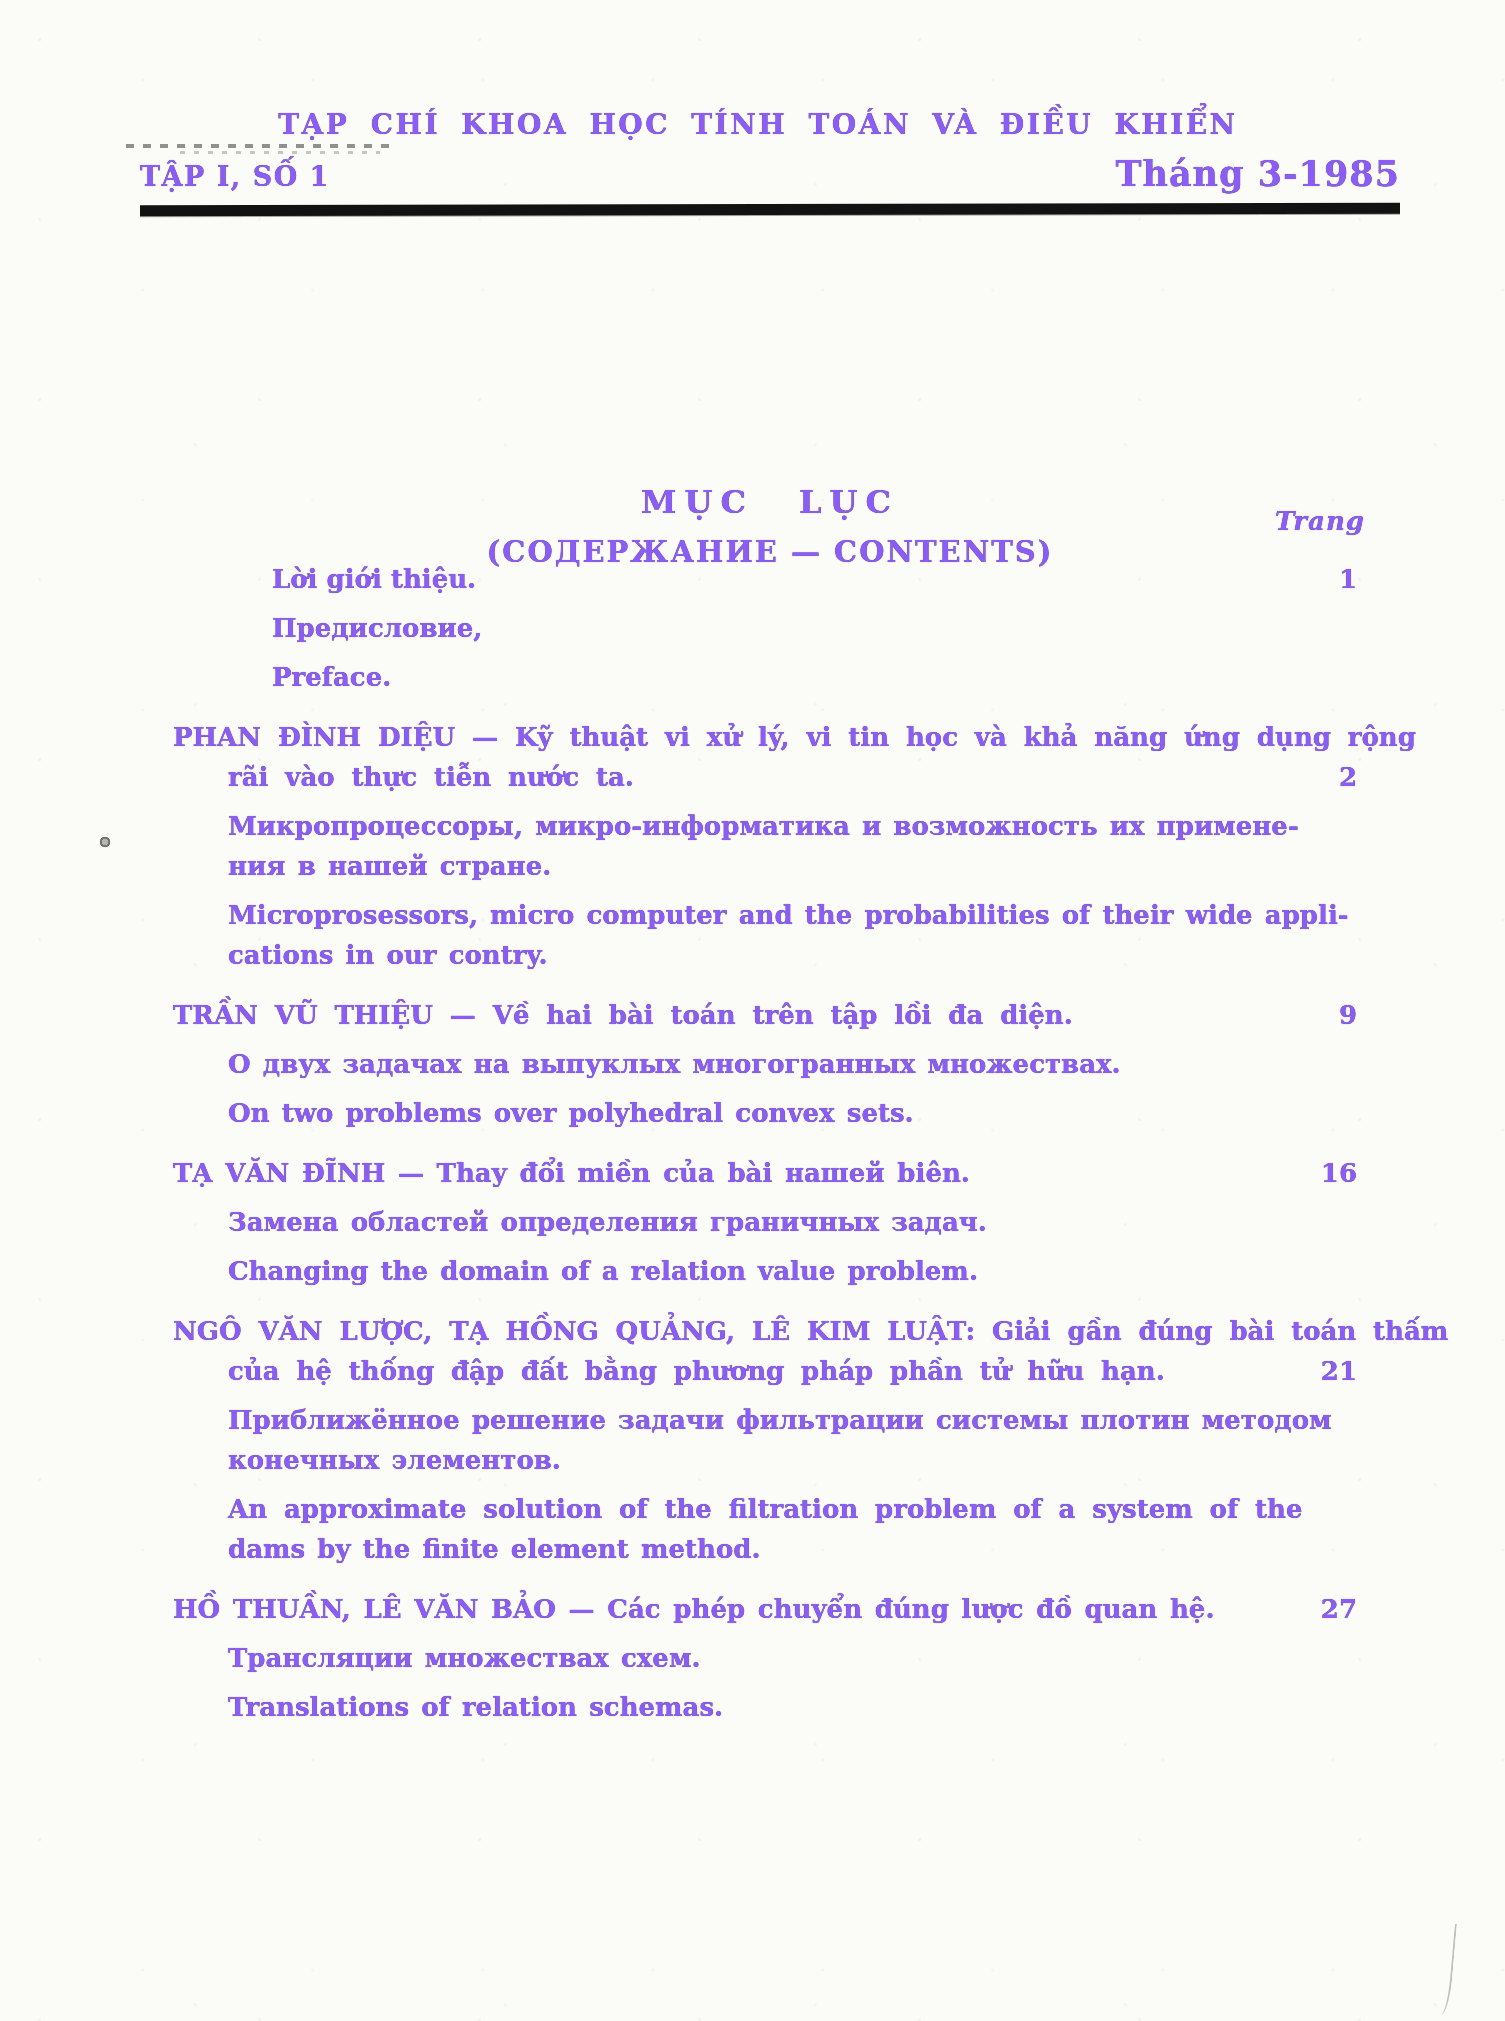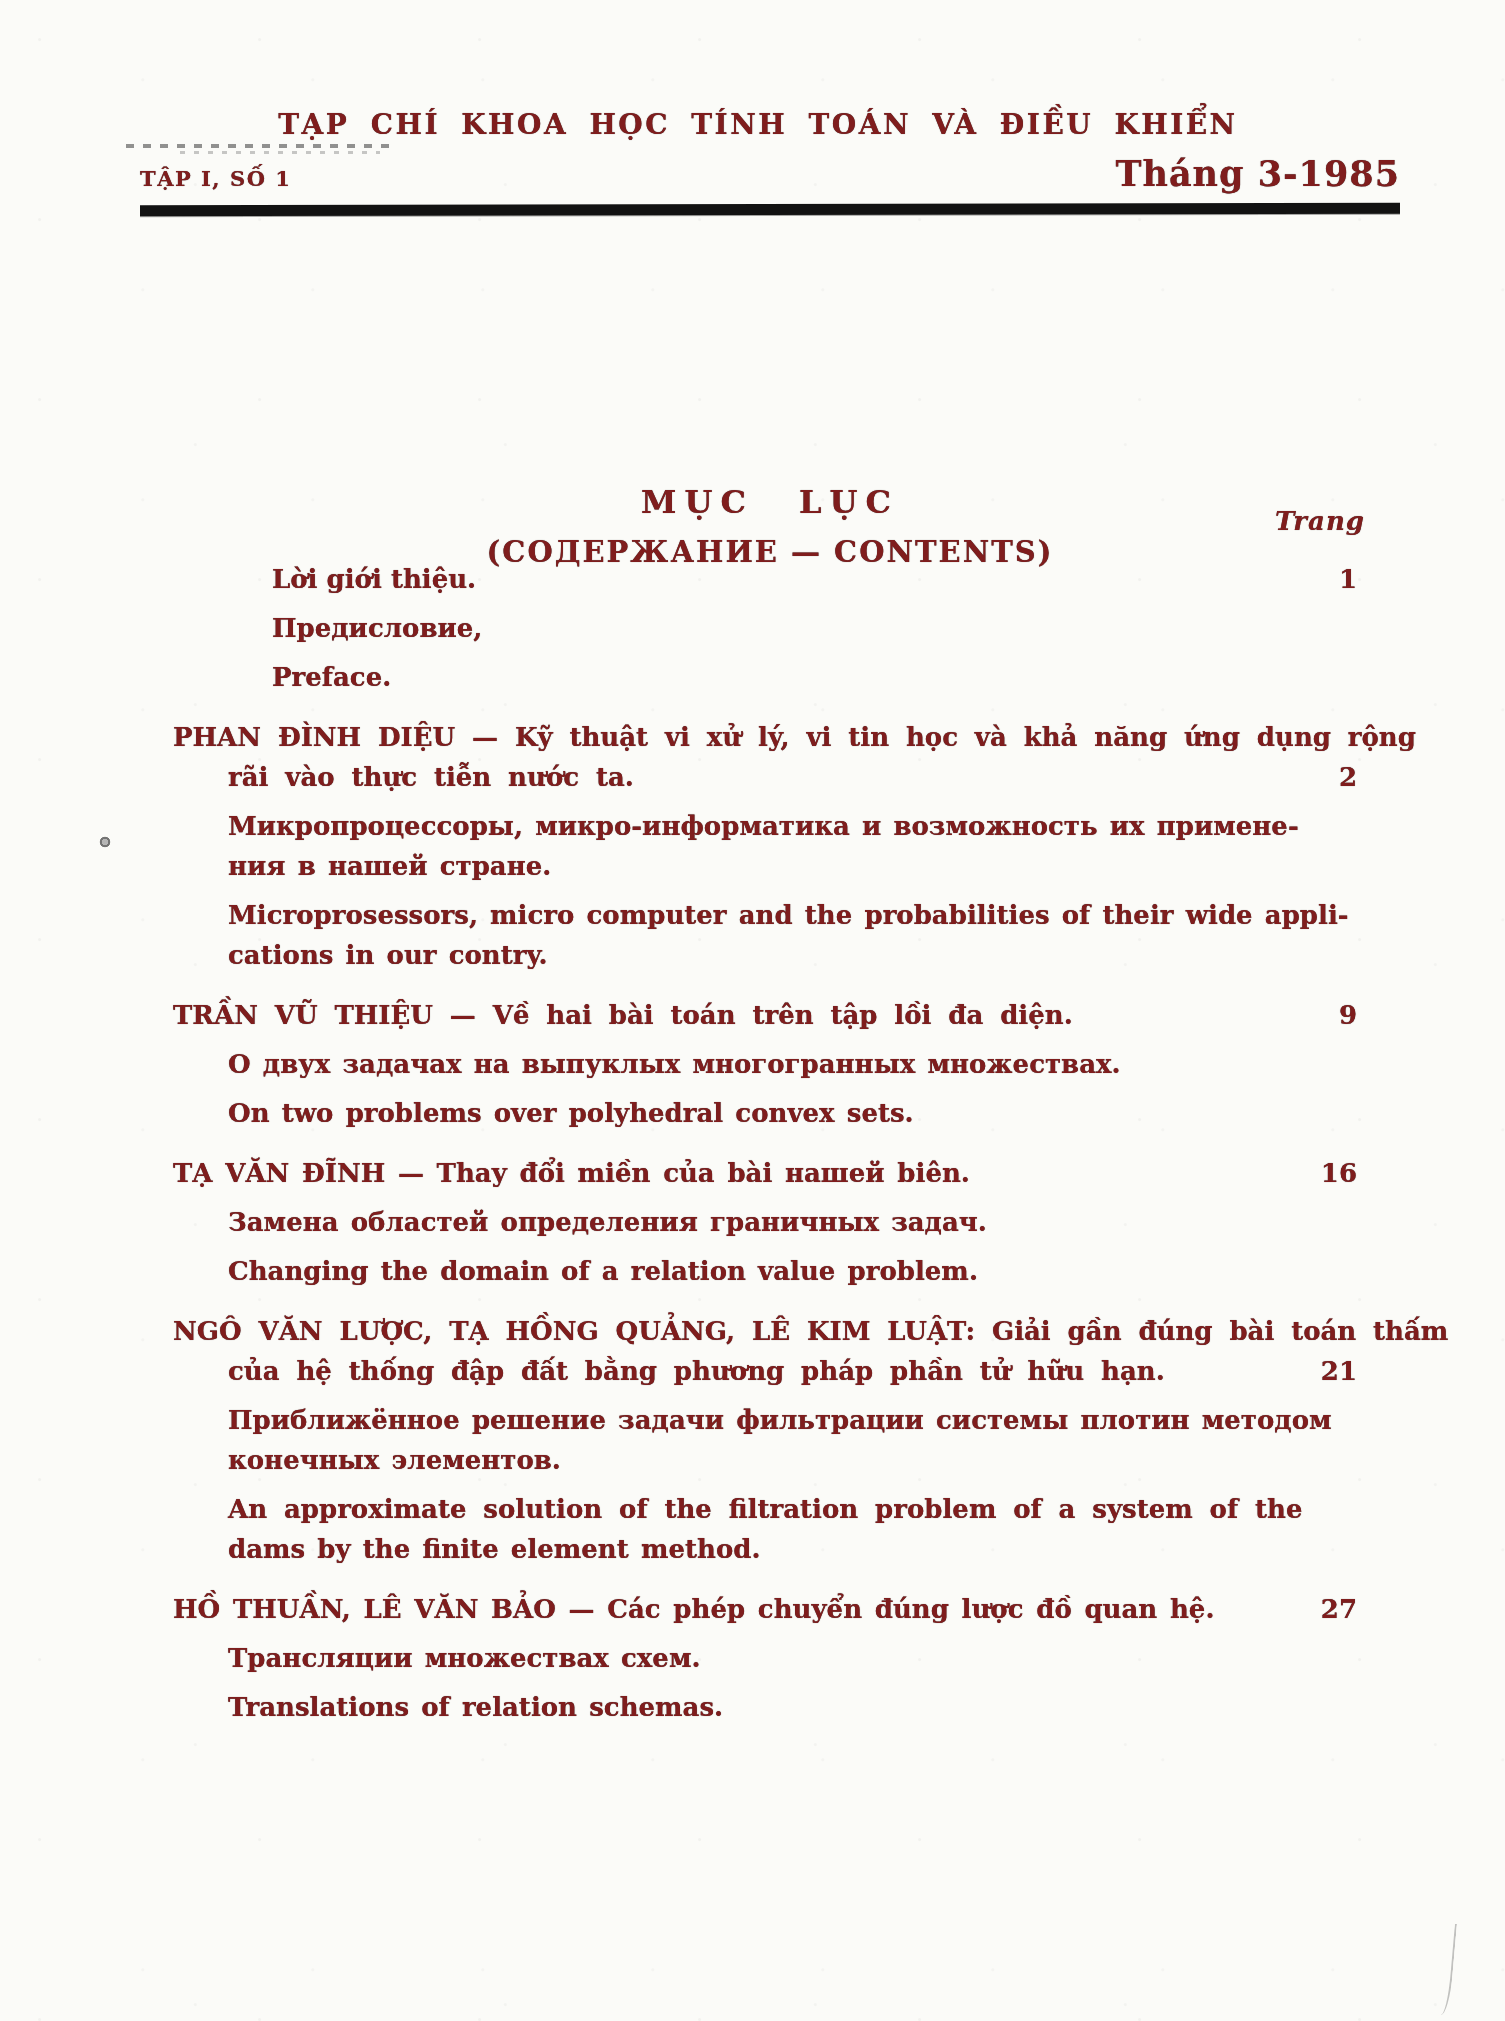--- a/index.html
+++ b/index.html
@@ -1,21 +1,21 @@
 <!DOCTYPE html>
 <html><head>
 <meta charset="utf-8">
 <style>
   html,body{margin:0;padding:0;background:#e8e8e6;}
   .page{
     position:relative;
     width:1505px;height:2021px;
     margin:0 auto;
     background:#fbfbf8;
-    color:#7f1d1d;
+    color:#8b5cf6;
     font-family:"DejaVu Serif","Liberation Serif",serif;
     overflow:hidden;
   }
   
   .page::before{
     content:"";position:absolute;inset:0;pointer-events:none;
     background-image:
       radial-gradient(circle at 18% 22%, rgba(0,0,0,.035) 1px, transparent 2px),
       radial-gradient(circle at 63% 71%, rgba(0,0,0,.03) 1px, transparent 2px),
       radial-gradient(circle at 84% 38%, rgba(0,0,0,.028) 1px, transparent 2px);
@@ -29,21 +29,21 @@
     text-align:center;
     font-size:28px;font-weight:700;
     letter-spacing:2.5px;word-spacing:9px;
     transform:translateX(-12px);
     white-space:nowrap;
   }
   .issue-row{
     display:flex;justify-content:space-between;align-items:baseline;
     margin-top:12px;
   }
-  .issue-label{font-size:21px;font-weight:700;letter-spacing:1.5px;}
+  .issue-label{font-size:27px;font-weight:700;letter-spacing:1.5px;}
   .issue-date{font-size:35px;font-weight:700;letter-spacing:1px;}
   .header-rule{
     margin-top:10px;height:11px;background:#121212;
     transform:rotate(-.12deg);
     box-shadow:0 1px 0 rgba(0,0,0,.35);
   }
   .noise-dashes{
     position:absolute;left:-14px;top:36px;width:270px;height:4px;opacity:.55;
     background:repeating-linear-gradient(90deg,#3a3a3a 0 8px,transparent 8px 17px);
   }

